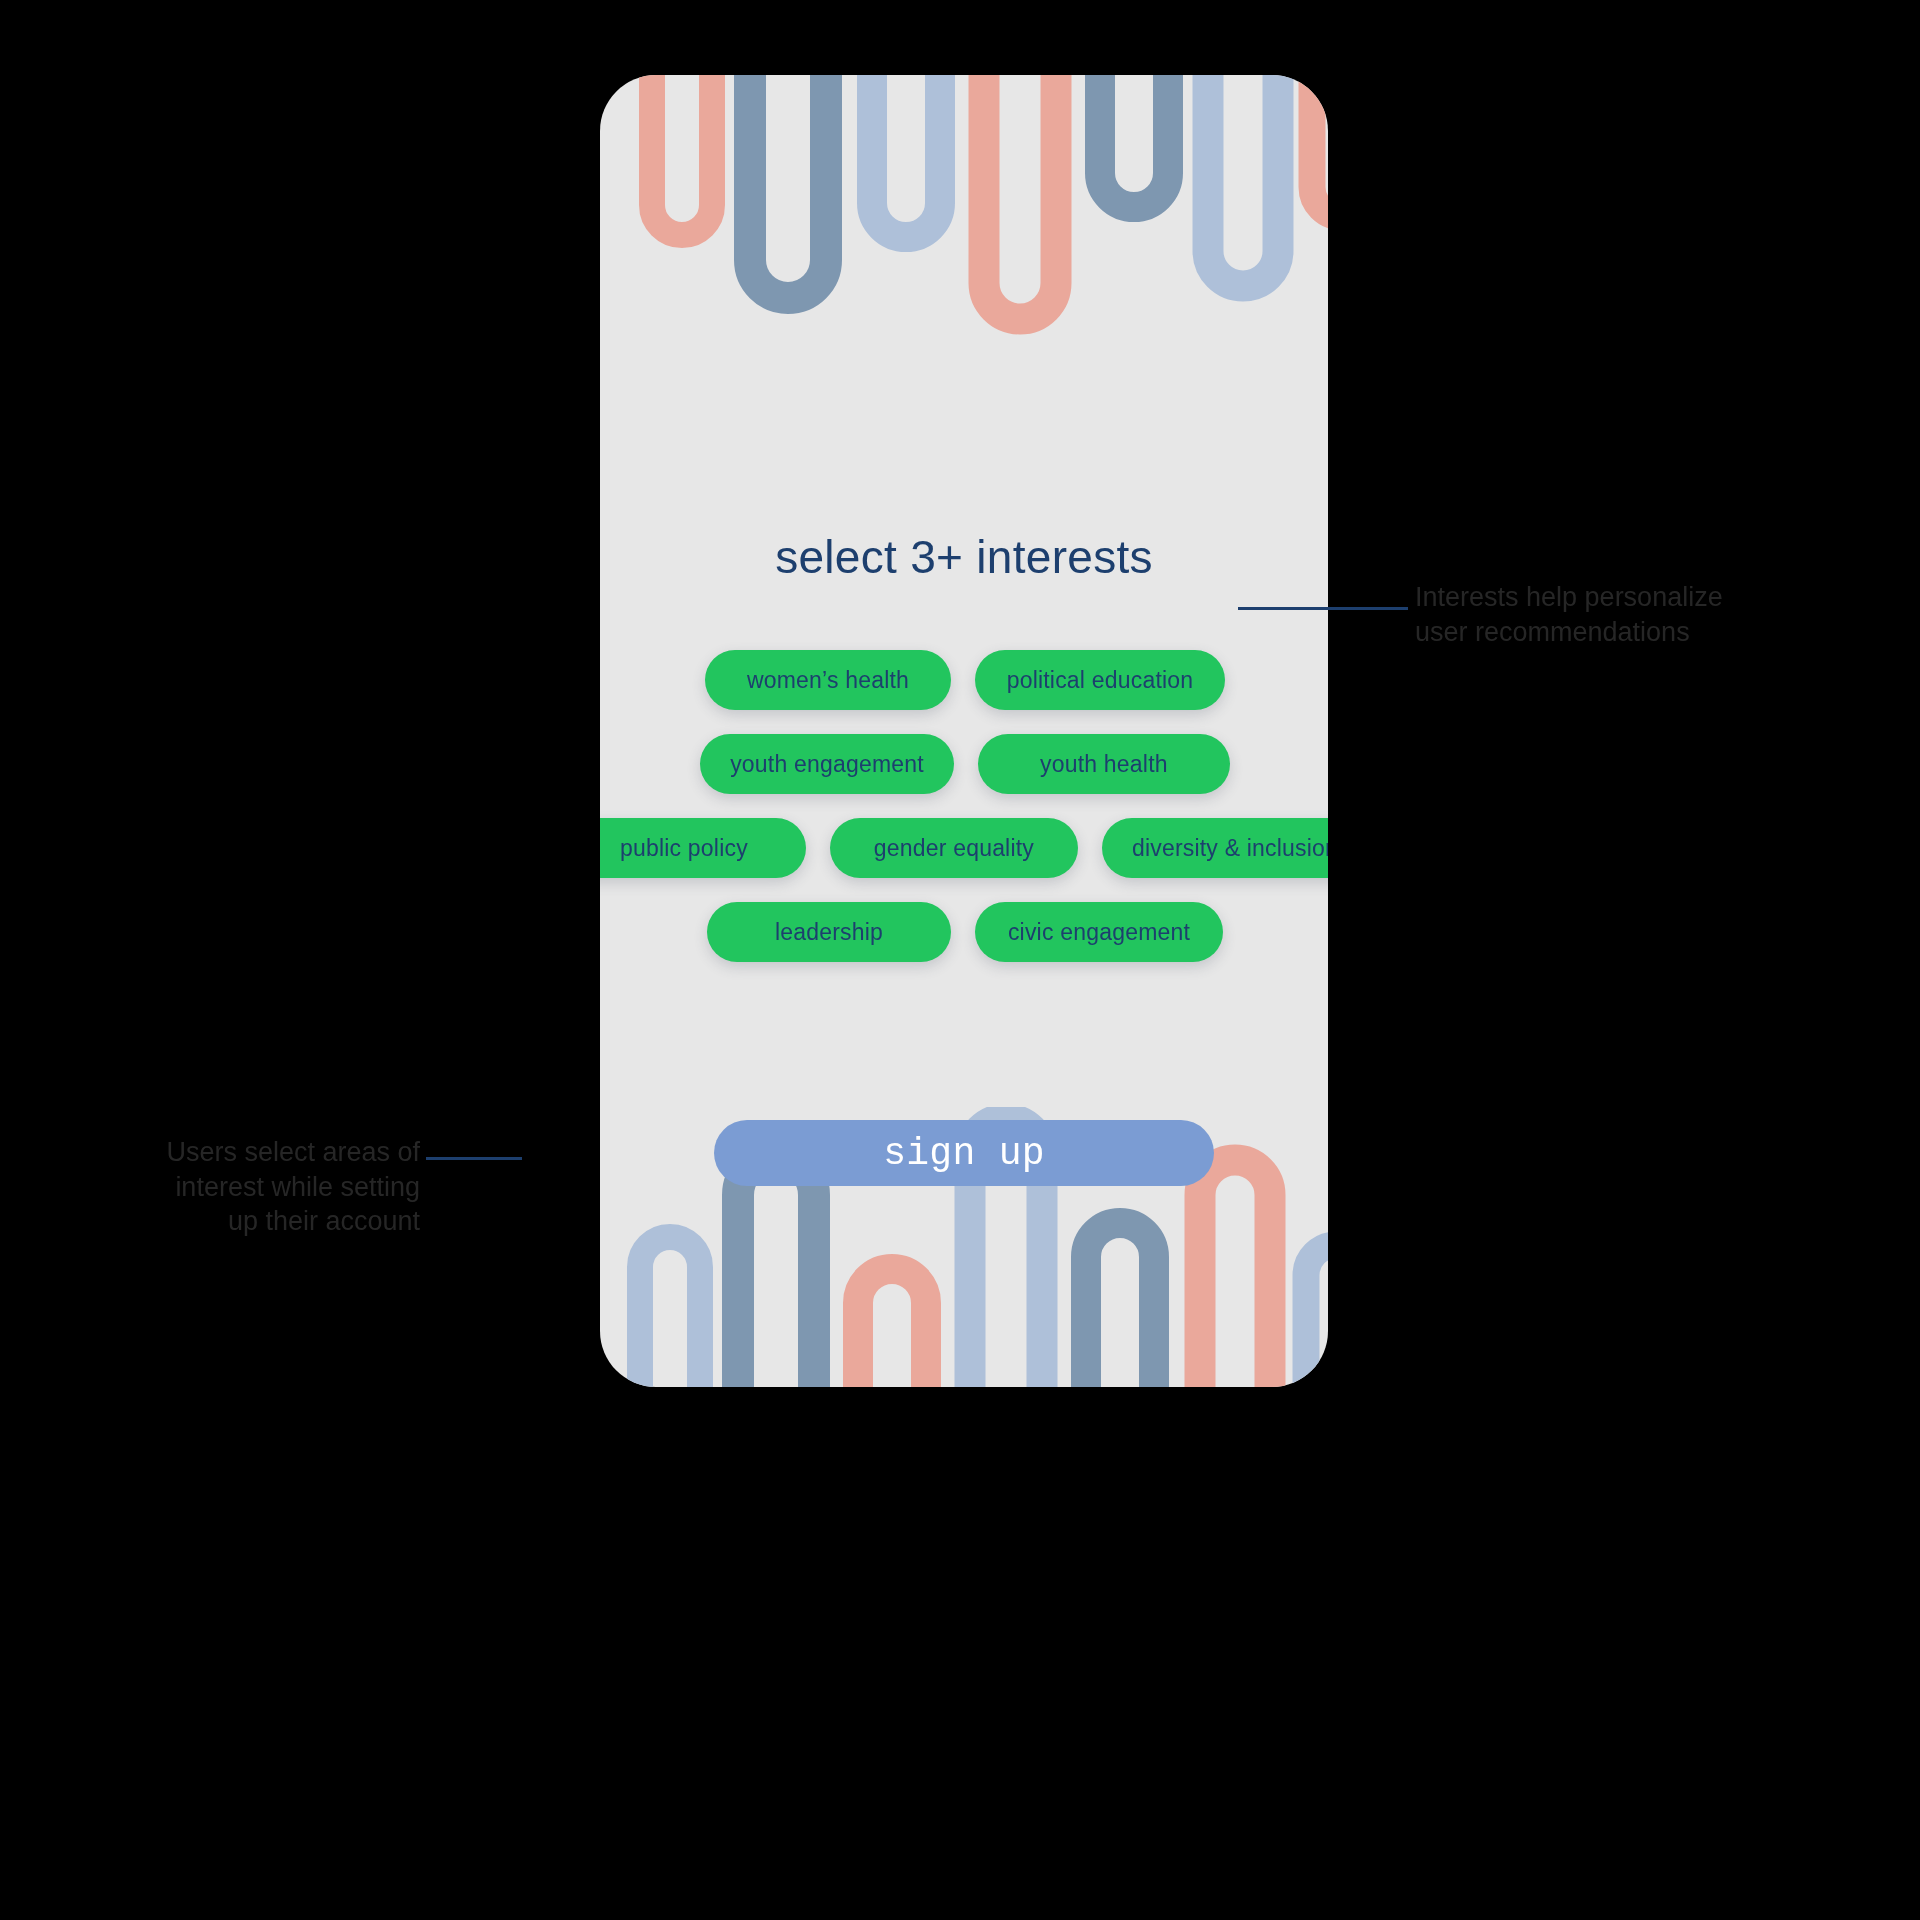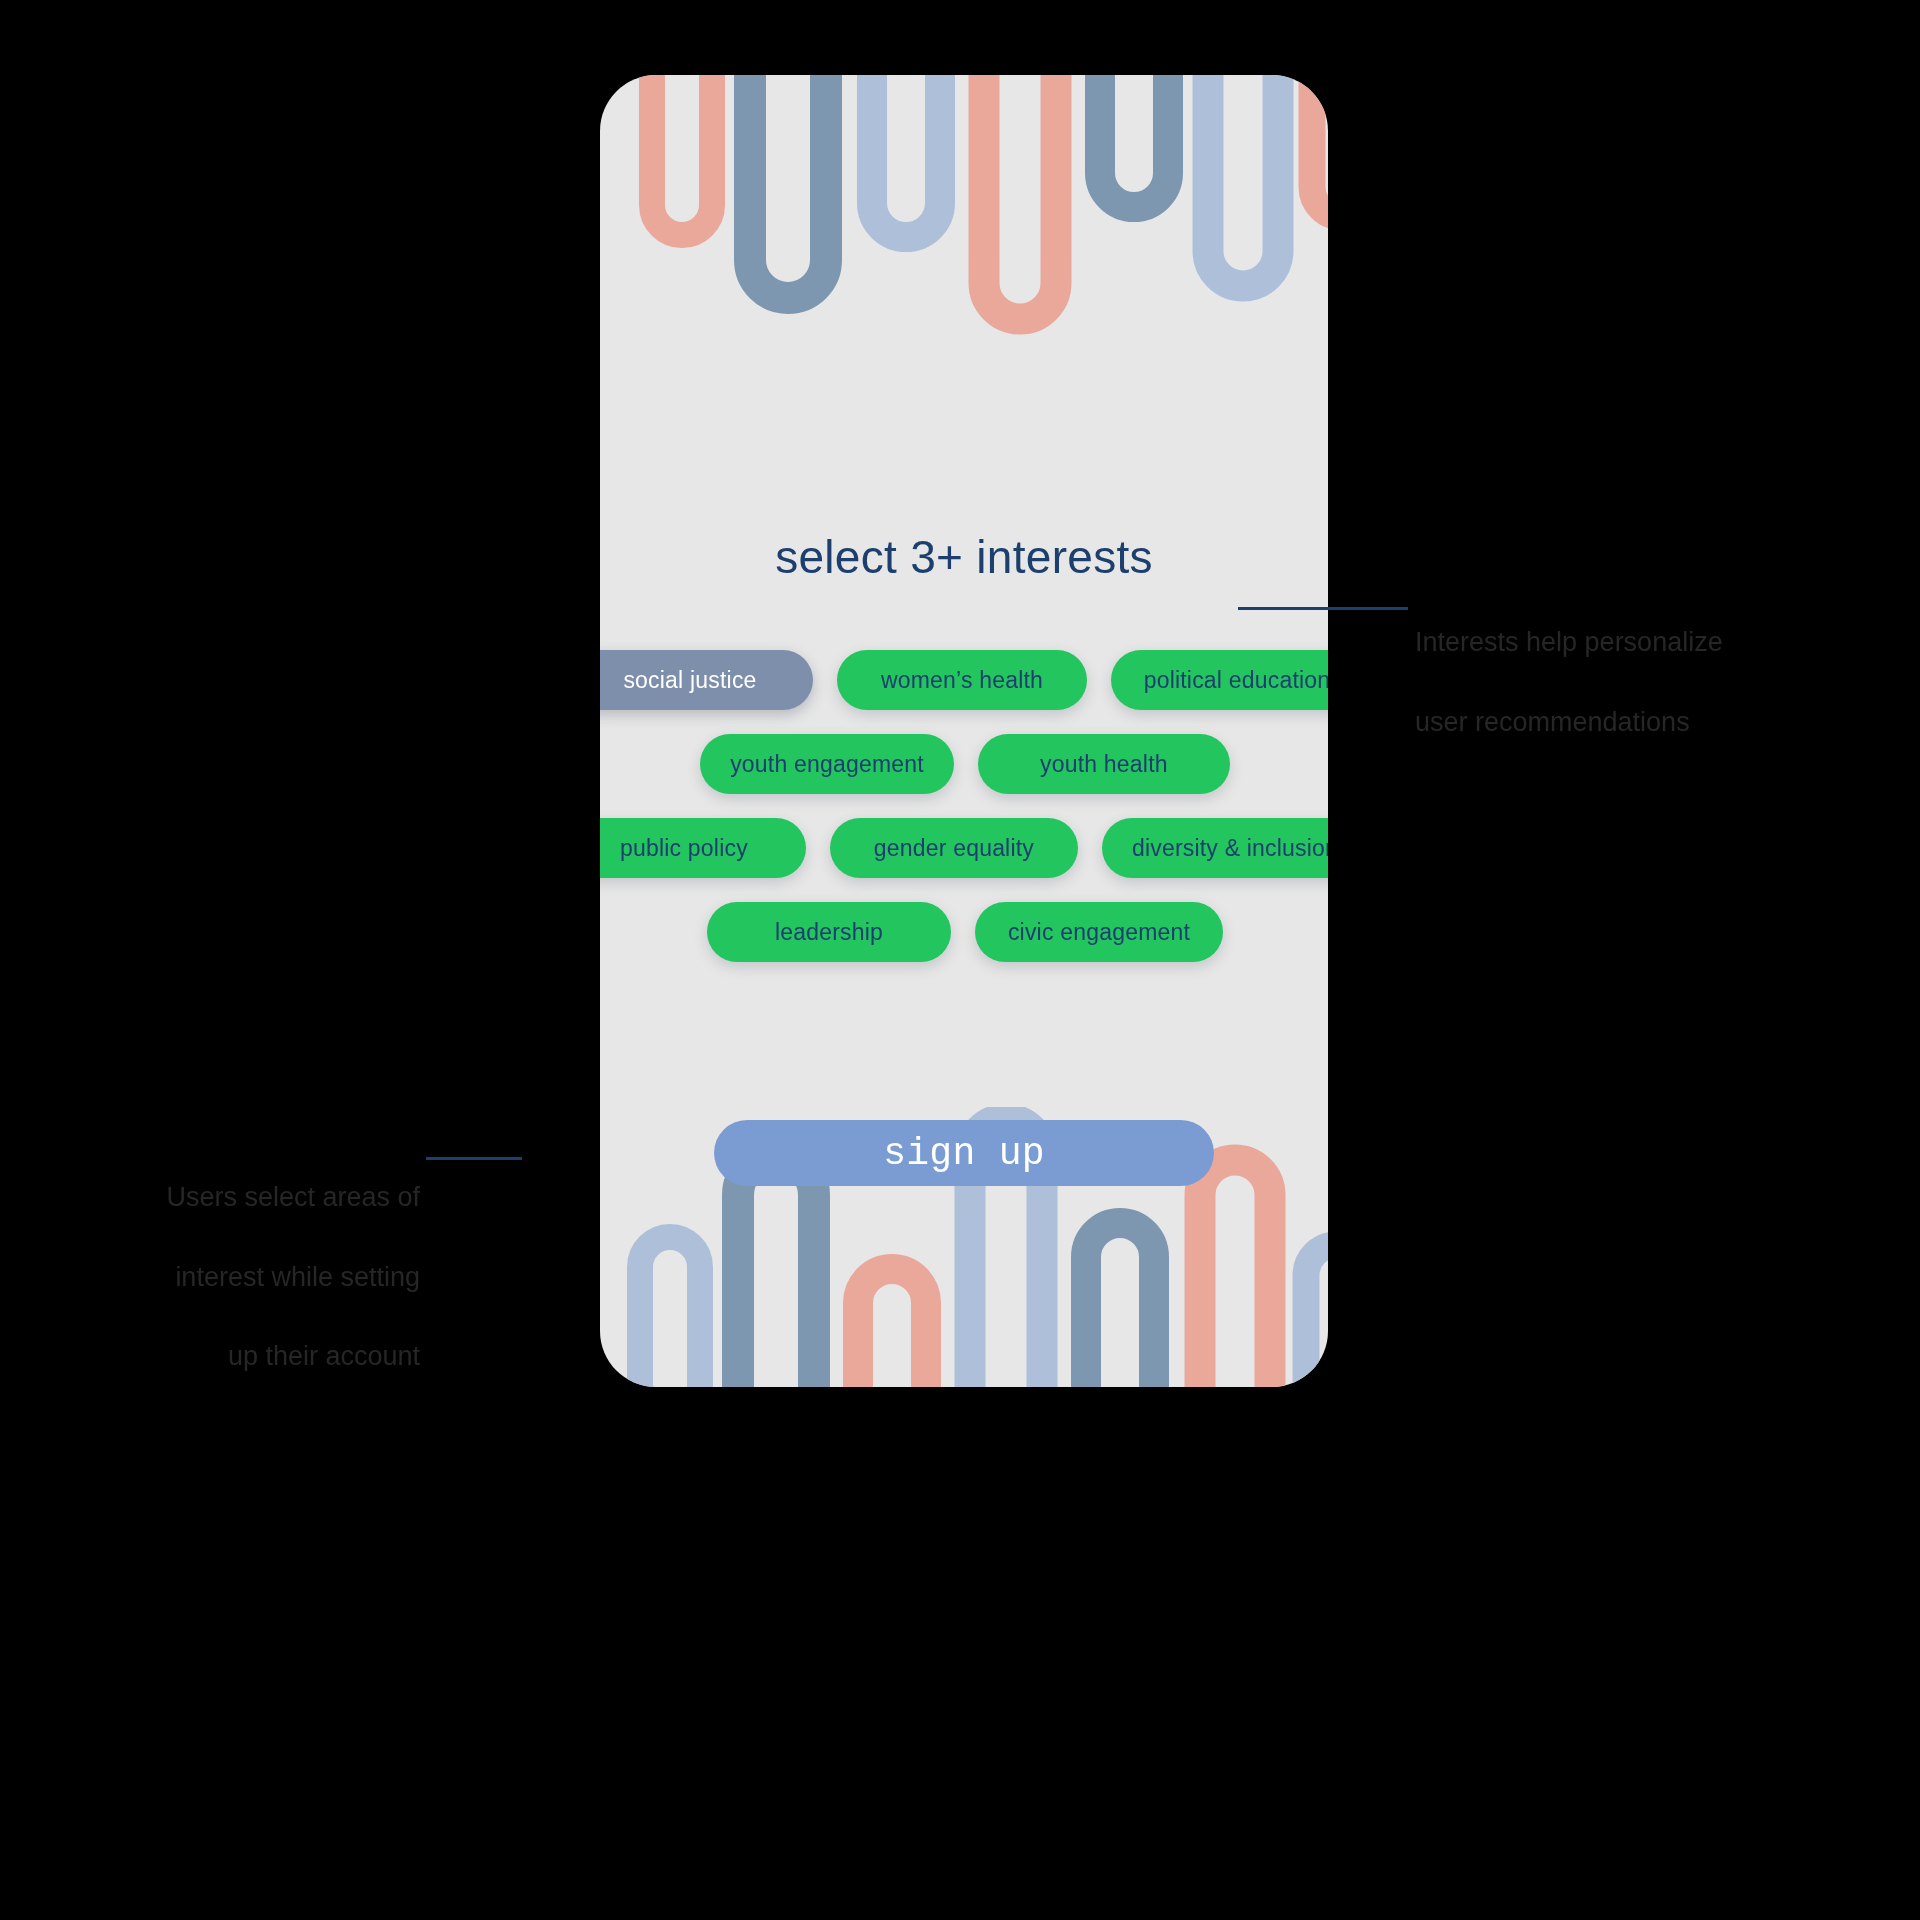--- a/index.html
+++ b/index.html
@@ -168,21 +168,21 @@
   }
 
   .leader {
     position: absolute;
     height: 3px;
     background: #1d3f6e;
   }
   .leader-right { left: 1238px; top: 607px; width: 170px; }
   .leader-left  { left: 426px;  top: 1157px; width: 96px;  }
 
-  .anno-line { display: block; margin-top: 45px; }
+  .anno-line { display: block; }
 </style>
 </head>
 <body>
 
 <div id="stage">
 
   <div class="phone">
 
     <svg class="pattern-svg pattern-top" viewBox="0 0 728 270" preserveAspectRatio="none">
       <g fill="none" stroke-linecap="round">
@@ -208,21 +208,20 @@
       </g>
     </svg>
 
     <div class="screen-body">
 
       <div class="page-title">select 3+ interests</div>
 
       <div class="chip-rows">
 
         <div class="chip-row row-0">
-          <div class="chip selected">social justice</div>
           <div class="chip unselected">women’s health</div>
           <div class="chip unselected">political education</div>
         </div>
 
         <div class="chip-row row-1">
           <div class="chip unselected">youth engagement</div>
           <div class="chip unselected">youth health</div>
         </div>
 
         <div class="chip-row row-2">

